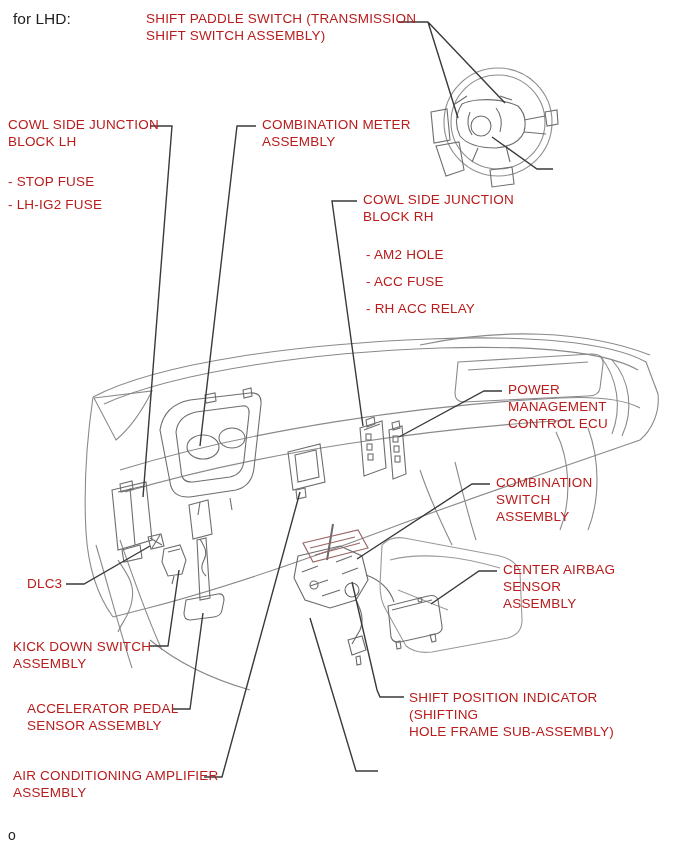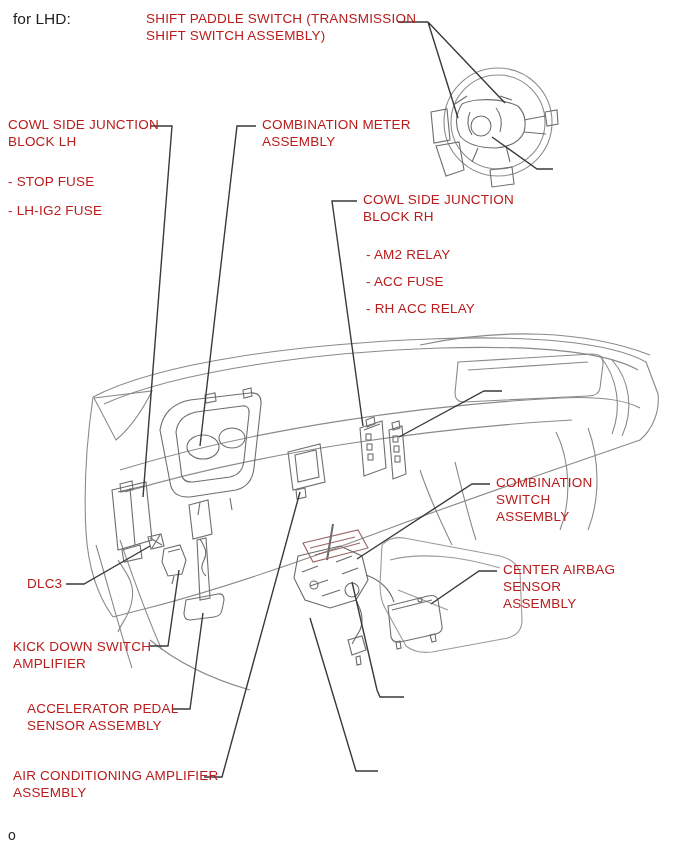--- a/index.html
+++ b/index.html
@@ -153,46 +153,50 @@
   </svg>
 
   <div class="variant" style="left:13px;top:10px">for LHD:</div>
 
   <div class="callout" style="left:146px;top:10px">SHIFT PADDLE SWITCH (TRANSMISSION
 SHIFT SWITCH ASSEMBLY)</div>
 
   <div class="callout" style="left:8px;top:116px">COWL SIDE JUNCTION
 BLOCK LH</div>
   <div class="callout" style="left:8px;top:173px">- STOP FUSE</div>
-  <div class="callout" style="left:8px;top:202px">- LH-IG2 FUSE</div>
+  <div class="callout" style="left:8px;top:196px">- LH-IG2 FUSE</div>
 
   <div class="callout" style="left:262px;top:116px">COMBINATION METER
 ASSEMBLY</div>
 
 
   <div class="callout" style="left:363px;top:191px">COWL SIDE JUNCTION
 BLOCK RH</div>
-  <div class="callout" style="left:366px;top:246px">- AM2 RELAY</div>
+  <div class="callout" style="left:366px;top:246px">- AM2 HOLE</div>
   <div class="callout" style="left:366px;top:273px">- ACC FUSE</div>
   <div class="callout" style="left:366px;top:300px">- RH ACC RELAY</div>
 
+  <div class="callout" style="left:508px;top:381px">POWER MANAGEMENT
+CONTROL ECU</div>
 
   <div class="callout" style="left:496px;top:474px">COMBINATION SWITCH
 ASSEMBLY</div>
 
   <div class="callout" style="left:503px;top:561px">CENTER AIRBAG SENSOR
 ASSEMBLY</div>
 
   <div class="callout" style="left:27px;top:575px">DLC3</div>
 
   <div class="callout" style="left:13px;top:638px">KICK DOWN SWITCH
-AMPLIFIER</div>
+ASSEMBLY</div>
 
   <div class="callout" style="left:27px;top:700px">ACCELERATOR PEDAL
 SENSOR ASSEMBLY</div>
 
   <div class="callout" style="left:13px;top:767px">AIR CONDITIONING AMPLIFIER
 ASSEMBLY</div>
 
+  <div class="callout" style="left:409px;top:689px">SHIFT POSITION INDICATOR (SHIFTING
+HOLE FRAME SUB-ASSEMBLY)</div>
 
 
   <div class="footer-mark" style="left:8px;top:827px">o</div>
 </div>
 
 </body></html>

